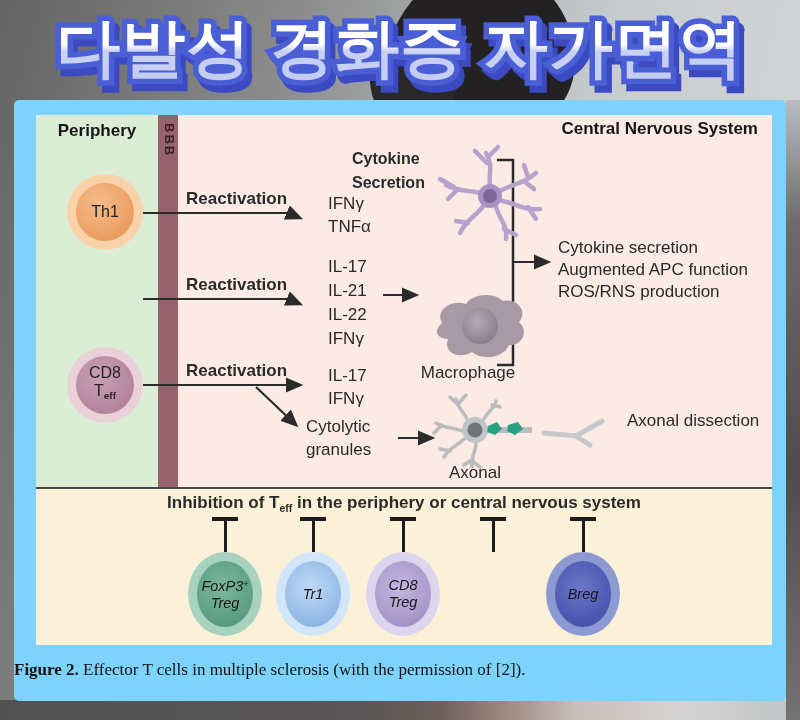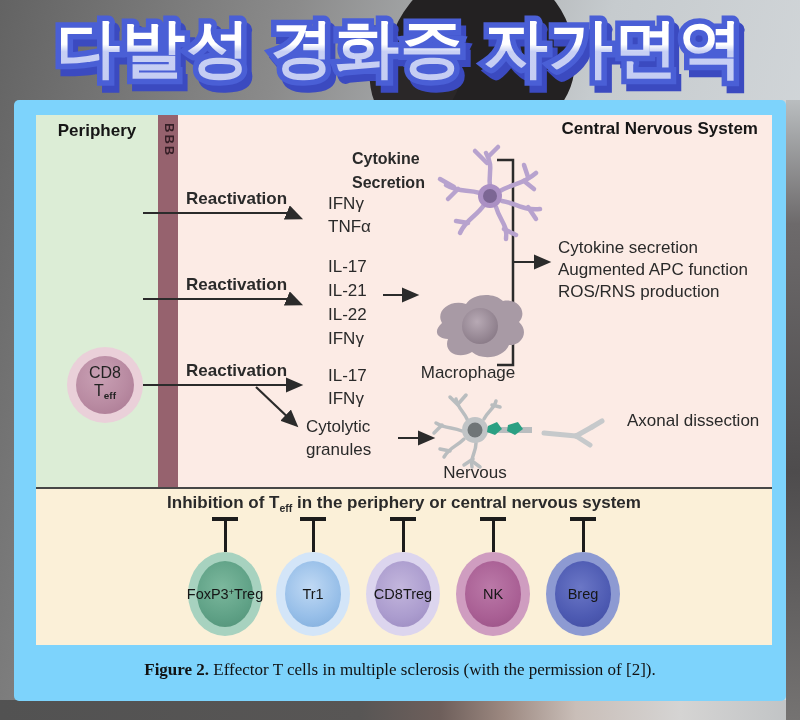--- a/index.html
+++ b/index.html
@@ -47,25 +47,25 @@
   .sup{font-size:0.62em;vertical-align:0.5em;}
   
   .cell-o{border-radius:50%;display:flex;align-items:center;justify-content:center;}
   .cell-i{border-radius:50%;width:58px;height:58px;display:flex;align-items:center;justify-content:center;
     flex-direction:column;font-size:16px;color:#222;text-align:center;line-height:18px;}
   .th1-o{background:#fad2a9;}  .th1-i{background:radial-gradient(circle at 40% 35%,#f6bc8a,#eda268 60%,#e0904f 100%);}
   .th17-o{background:#e9a396;} .th17-i{background:radial-gradient(circle at 40% 35%,#d87263,#c8554a 55%,#aa4237 100%);}
   .cd8-o{background:#ead0d9;}  .cd8-i{background:radial-gradient(circle at 40% 35%,#c9a0b4,#b98ba2 55%,#a87690 100%);}
   
   .icell-o{width:74px;height:84px;border-radius:50%;display:flex;align-items:center;justify-content:center;}
-  .icell-i{width:56px;height:66px;border-radius:50%;display:flex;flex-direction:row;align-items:center;
-    justify-content:center;font-size:14.5px;line-height:17px;color:#161616;text-align:center;}
+  .icell-i{width:56px;height:66px;border-radius:50%;display:flex;flex-direction:column;align-items:center;
+    justify-content:center;font-size:14.5px;line-height:17px;color:#161616;text-align:center;font-style:italic;}
   .inh-bar{width:26px;height:3.5px;background:#1c1c1c;}
   .inh-stem{width:3px;height:33px;background:#1c1c1c;}
-  .caption{left:0;top:560px;width:772px;text-align:center;font-family:"Liberation Serif","DejaVu Serif",serif;
+  .caption{left:0;top:560px;width:772px;text-align:left;font-family:"Liberation Serif","DejaVu Serif",serif;
     font-size:17px;color:#121212;}
 </style>
 </head>
 <body>
 
 <div class="abs hair-blob"></div>
 <div class="abs hair-blob2"></div>
 <div class="abs photo-bottom"></div>
 <div class="abs photo-right"></div>
 
@@ -98,20 +98,25 @@
         <path d="M107,184 L252,184 L264,189" marker-end="url(#ah)"></path>
         <path d="M107,270 L264,270" marker-end="url(#ah)"></path>
         <path d="M220,272 L260,310" marker-end="url(#ah)"></path>
         <path d="M347,180 L380,180" marker-end="url(#ah)"></path>
         <path d="M362,323 L396,323" marker-end="url(#ah)"></path>
         <path d="M461,45 L477,45 L477,250 L461,250" stroke-width="2.5"></path>
         <path d="M477,147 L512,147" marker-end="url(#ah)"></path>
       </g>
     </svg>
 
+    <div class="abs cell-o th1-o" style="left:31px;top:59px;width:76px;height:76px;">
+      <div class="cell-i th1-i">
+          <span>Th1</span>
+        </div>
+    </div>
     <div class="abs cell-o cd8-o" style="left:31px;top:232px;width:76px;height:76px;">
       <div class="cell-i cd8-i">
         <span>CD8</span>
         <span><span>T</span><span class="sub">eff</span></span>
       </div>
     </div>
 
     <div class="abs ftext bold" style="left:150px;top:74px;">Reactivation</div>
     <div class="abs ftext bold" style="left:150px;top:160px;">Reactivation</div>
     <div class="abs ftext bold" style="left:150px;top:246px;">Reactivation</div>
@@ -188,21 +193,21 @@
       <circle cx="51" cy="37" r="7.5" fill="#6f7577"></circle>
       <path fill="#2ba083" d="M64,33 l9,-4 l5,7 l-7,6 l-8,-3 z"></path>
       <path fill="#2ba083" d="M84,32 l10,-3 l5,7 l-8,6 l-8,-4 z"></path>
       <g stroke="#c6c9cb" stroke-width="5" fill="none" stroke-linecap="round">
         <path d="M120,40 L152,43"></path>
           <path d="M152,43 L168,34"></path>
           <path d="M152,43 L166,52"></path>
           <path d="M168,34 L178,28"></path>
       </g>
     </svg>
-    <div class="abs ftext" style="left:389px;top:348px;width:100px;text-align:center;">Nervous</div>
+    <div class="abs ftext" style="left:389px;top:348px;width:100px;text-align:center;">Axonal</div>
 
     <div class="abs ftext" style="left:567px;top:296px;margin-left:24px;">Axonal dissection</div>
 
     <div class="abs ftext bold" style="left:0;top:378px;width:736px;text-align:center;"><span>Inhibition of T</span><span class="sub">eff</span><span> in the periphery or central nervous system</span></div>
 
     <div class="abs inh-bar" style="left:176px;top:402px;"></div>
     <div class="abs inh-stem" style="left:187.5px;top:404px;"></div>
     <div class="abs inh-bar" style="left:264px;top:402px;"></div>
     <div class="abs inh-stem" style="left:275.5px;top:404px;"></div>
     <div class="abs inh-bar" style="left:354px;top:402px;"></div>
@@ -222,25 +227,20 @@
       <div class="icell-i" style="background:radial-gradient(circle at 45% 40%,#c0d9f4,#96bee8 60%,#7daad9 100%);">
         <span>Tr1</span>
       </div>
     </div>
     <div class="abs icell-o" style="left:330px;top:437px;background:#dcd5ee;">
       <div class="icell-i" style="background:radial-gradient(circle at 45% 40%,#c3b6dd,#ab9cce 60%,#9887bd 100%);">
         <span>CD8</span>
         <span>Treg</span>
       </div>
     </div>
-    <div class="abs icell-o" style="left:420px;top:437px;background:#cf9dc0;">
-      <div class="icell-i" style="background:radial-gradient(circle at 45% 40%,#bb79a8,#a95f94 60%,#964f82 100%);">
-        <span>NK</span>
-      </div>
-    </div>
     <div class="abs icell-o" style="left:510px;top:437px;background:#8d9ad2;">
       <div class="icell-i" style="background:radial-gradient(circle at 45% 40%,#6b77c6,#4d5ab2 60%,#3f4a9e 100%);">
         <span>Breg</span>
       </div>
     </div>
   </div>
 
   <div class="abs caption">
     <span class="bold">Figure 2.</span><span> Effector T cells in multiple sclerosis (with the permission of [2]).</span>
   </div>

